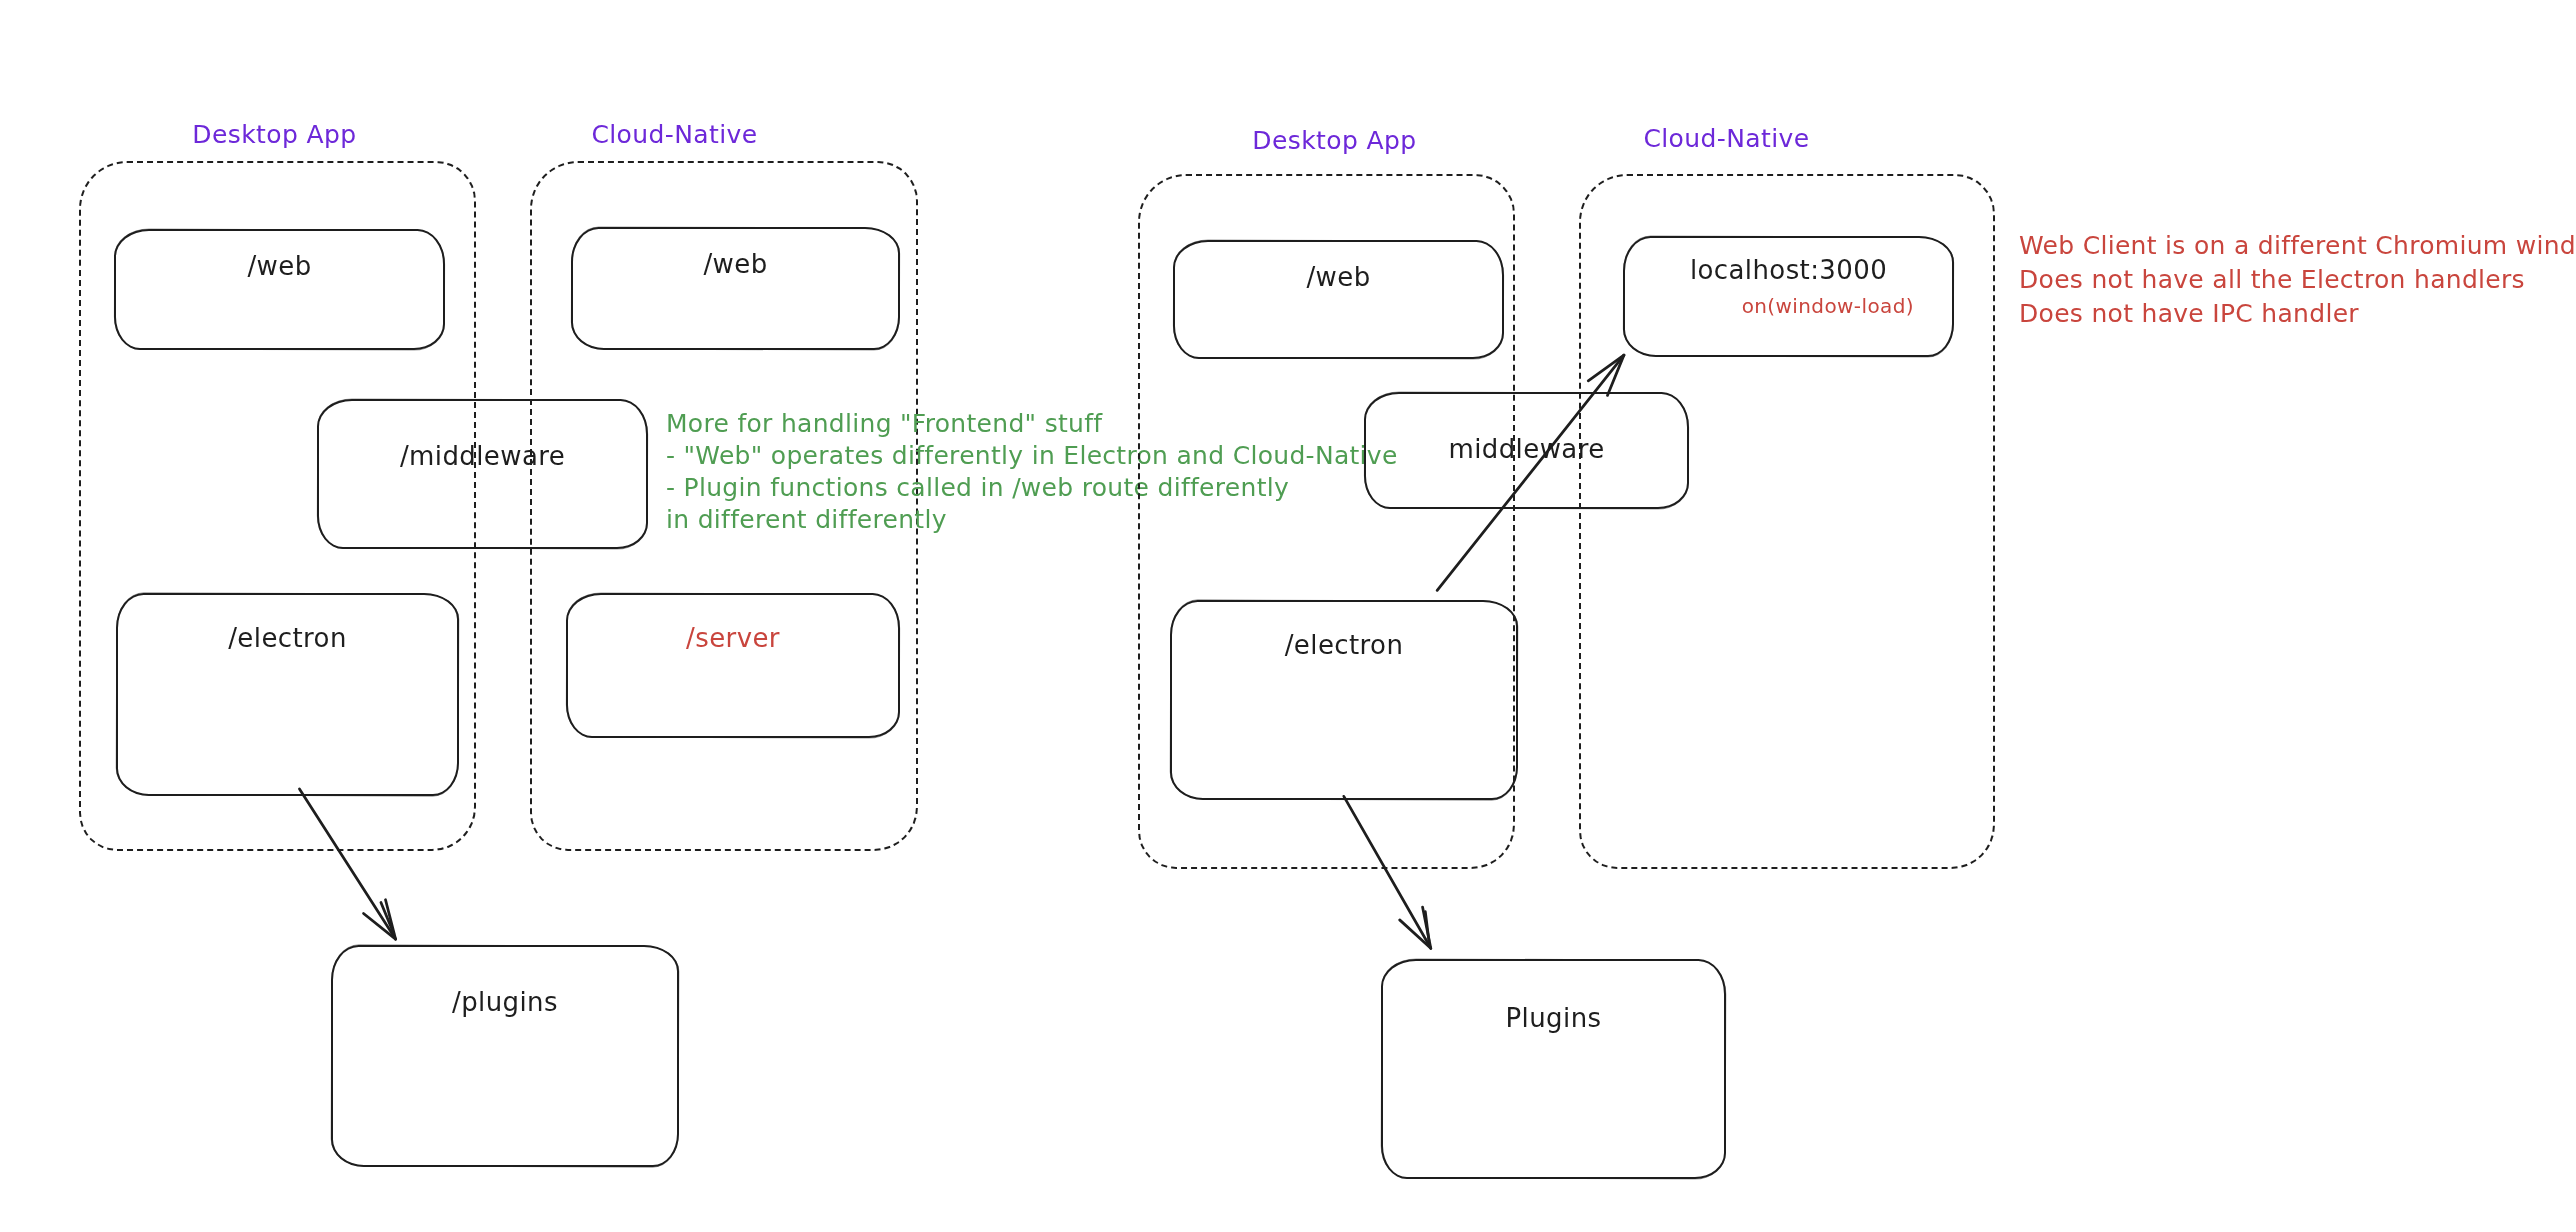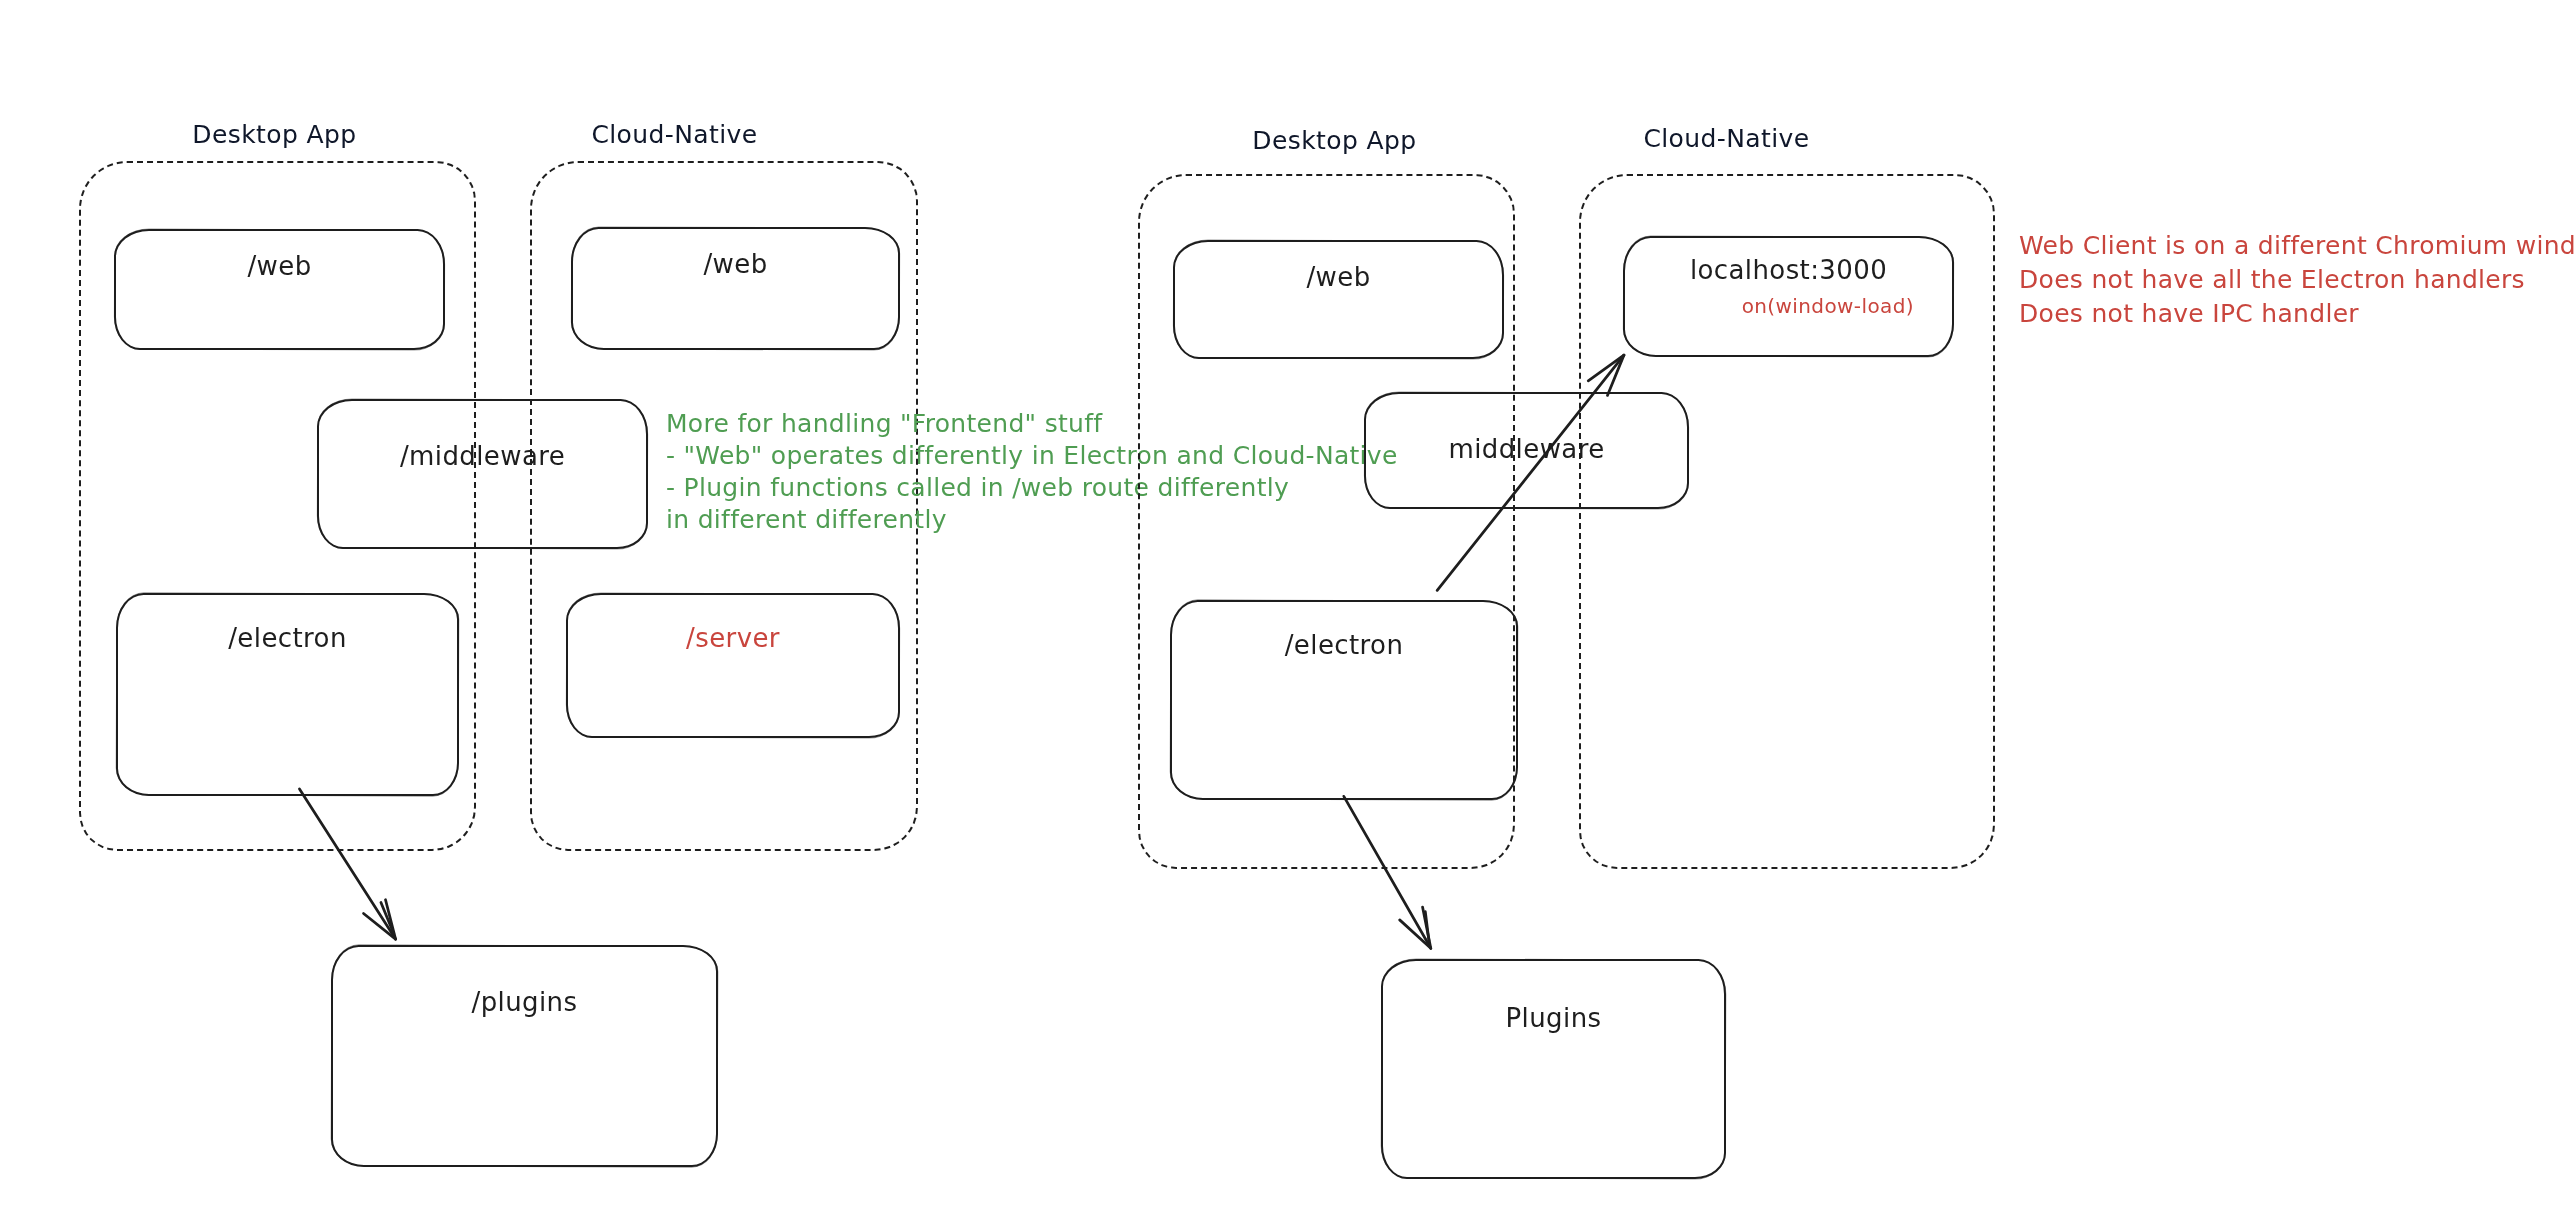--- a/index.html
+++ b/index.html
@@ -6,21 +6,21 @@
     margin:0;padding:0;width:2576px;height:1232px;background:#ffffff;
     font-family:"DejaVu Sans", sans-serif;color:#1e1e1e;overflow:hidden;
   }
   .canvas{position:absolute;left:0;top:0;width:2576px;height:1232px;background:#ffffff;}
   .group{
     position:absolute;border:2.4px dashed #1e1e1e;border-radius:48px 40px 44px 38px;
     background:transparent;
   }
   .group-label{
     position:absolute;font-size:25px;letter-spacing:0.4px;text-align:center;
-    white-space:nowrap;color:#0f172a;
+    white-space:nowrap;color:#6d28d9;
   }
   .node{
     position:absolute;border:2.4px solid #1e1e1e;background:transparent;
     text-align:center;box-sizing:border-box;
   }
   .r1{border-radius:35px 27.5px 31px 26px / 27.5px 35px 26px 33px;}
   .r2{border-radius:27.5px 35px 26px 33px / 35px 26px 33px 27.5px;}
   .node::after{ 
     content:"";position:absolute;inset:-1.8px;border:1.3px solid rgba(30,30,30,.45);
     border-radius:inherit;transform:rotate(.25deg);pointer-events:none;
@@ -52,21 +52,21 @@
   </div>
   <div class="node r1" style="left:317px;top:399px;width:331px;height:150px;padding-top:40px;">
     <span class="node-label">/middleware</span>
   </div>
   <div class="node r2" style="left:116px;top:593px;width:343px;height:203px;padding-top:27.5px;">
     <span class="node-label">/electron</span>
   </div>
   <div class="node r1" style="left:566px;top:593px;width:334px;height:145px;padding-top:27.5px;">
     <span class="node-label red-text">/server</span>
   </div>
-  <div class="node r2" style="left:331px;top:945px;width:387px;height:222px;padding-top:40px;">
+  <div class="node r2" style="left:331px;top:945px;width:348px;height:222px;padding-top:40px;">
     <span class="node-label">/plugins</span>
   </div>
 
   <div class="note green-text" style="left:666px;top:408px;">
     <div>More for handling "Frontend" stuff</div>
     <div>- "Web" operates differently in Electron and Cloud-Native</div>
     <div>- Plugin functions called in /web route differently</div>
     <div>in different differently</div>
   </div>
 

